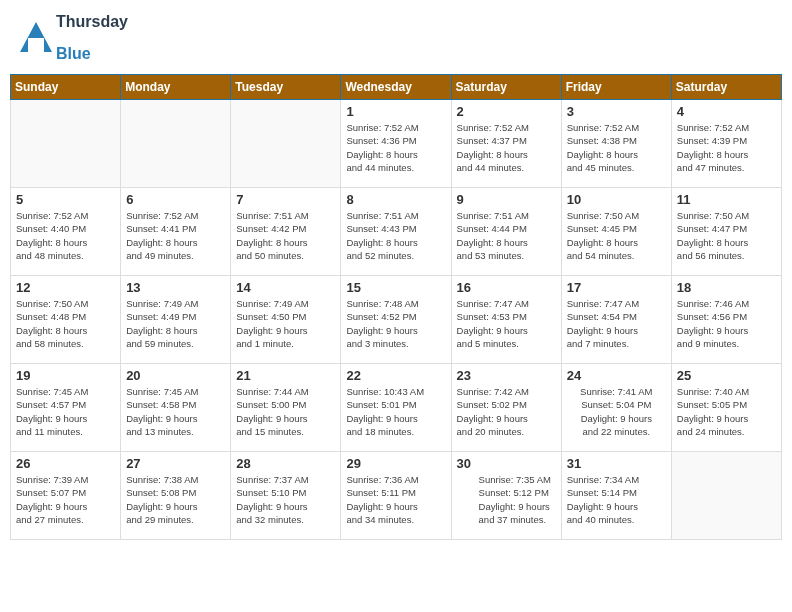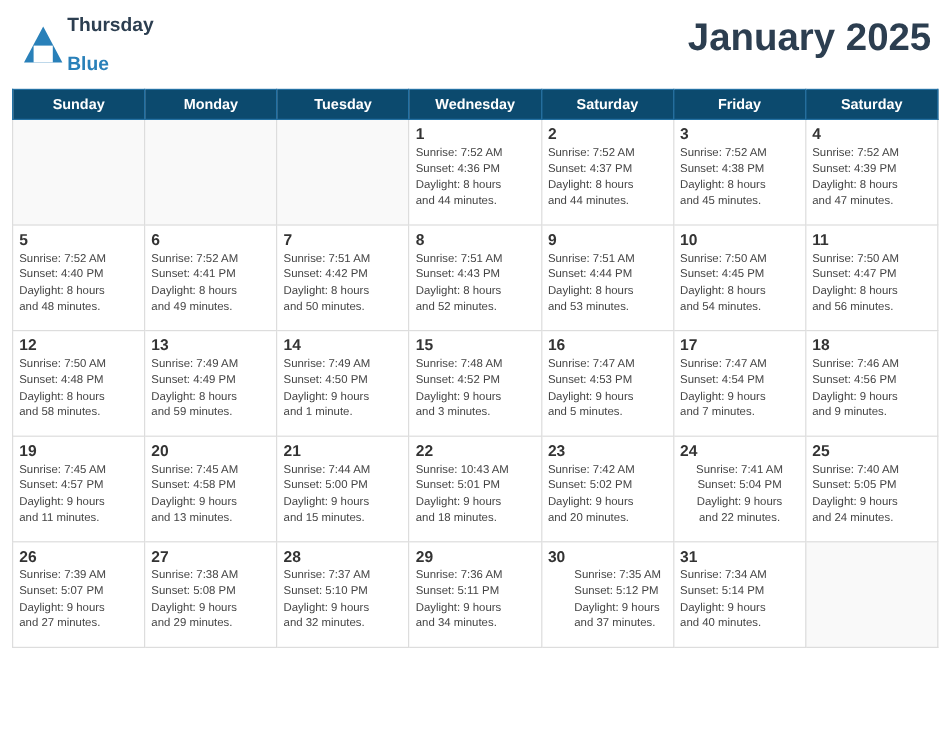--- a/index.html
+++ b/index.html
@@ -29,26 +29,26 @@
     .location {
       font-size: 14px;
       color: #555;
     }
     .calendar {
       width: 100%;
       border-collapse: collapse;
       border: 1px solid #ccc;
     }
     .calendar th {
-      background: #0c4a6e;
+      background: #a16207;
       color: #fff;
       font-size: 12px;
       font-weight: bold;
       padding: 5px 4px;
-      text-align: center;
+      text-align: left;
       border: 1px solid #2471a3;
     }
     .calendar td {
       width: calc(100% / 7);
       vertical-align: top;
       padding: 4px 5px;
       border: 1px solid #ddd;
       font-size: 10px;
       color: #333;
       height: 88px;
@@ -87,21 +87,20 @@
     <svg width="40" height="40" viewBox="0 0 40 40">
       <polygon points="20,4 36,34 4,34" fill="#2980b9"></polygon>
       <rect x="12" y="20" width="16" height="14" fill="#fff"></rect>
     </svg>
     <div class="logo-text-group">
       <span style="font-size:16px;font-weight:bold;color:#2c3e50;">Thursday</span>
       <span style="font-size:16px;font-weight:bold;color:#2980b9;margin-top:16px;">Blue</span>
     </div>
   </div>
   <div class="title-area">
-    <div class="month-title">January 2025</div>
   </div>
 </div>
 
 <table class="calendar">
   <thead>
     <tr>
     <th>Sunday</th>
         <th>Monday</th>
         <th>Tuesday</th>
         <th>Wednesday</th>

